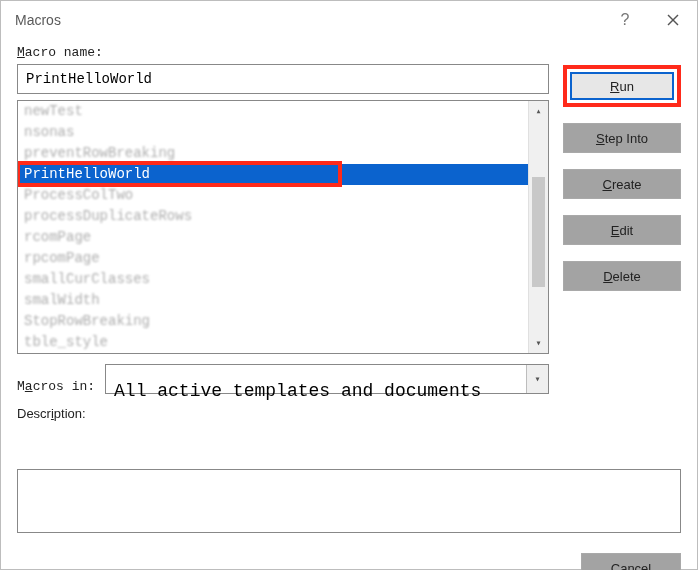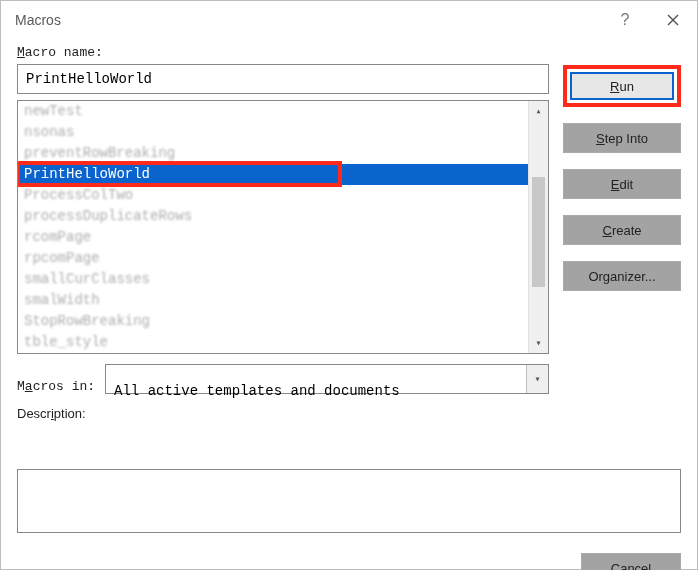--- a/index.html
+++ b/index.html
@@ -165,21 +165,21 @@
     flex: 1;
     height: 30px;
     border: 1px solid #888;
     display: flex;
     align-items: center;
     position: relative;
   }
   .combo .combo-text {
     flex: 1;
     padding: 0 8px;
-    font-size: 14px;
+    font-size: 18px;
     margin-top: 24px;
   }
   .combo .combo-btn {
     width: 22px; height: 100%;
     border-left: 1px solid #bdbdbd;
     background: #efefef;
     display: flex; align-items: center; justify-content: center;
     color: #555; font-size: 10px;
   }
   .desc {
@@ -269,27 +269,27 @@
       <div class="right">
         <div class="run-wrap">
           <div class="btn">
             <span><span class="u">R</span>un</span>
           </div>
         </div>
         <div class="btn">
           <span><span class="u">S</span>tep Into</span>
         </div>
         <div class="btn">
+          <span><span class="u">C</span>reate</span>
+        </div>
+        <div class="btn">
           <span><span class="u">E</span>dit</span>
         </div>
         <div class="btn">
-          <span><span class="u">C</span>reate</span>
-        </div>
-        <div class="btn">
-          <span>Organizer...</span>
+          <span><span class="u">D</span>elete</span>
         </div>
       </div>
     </div>
 
     <div class="desc">
       <div class="lbl">
         Descr<span class="u">i</span>ption:
       </div>
       <div class="desc-box"></div>
     </div>

